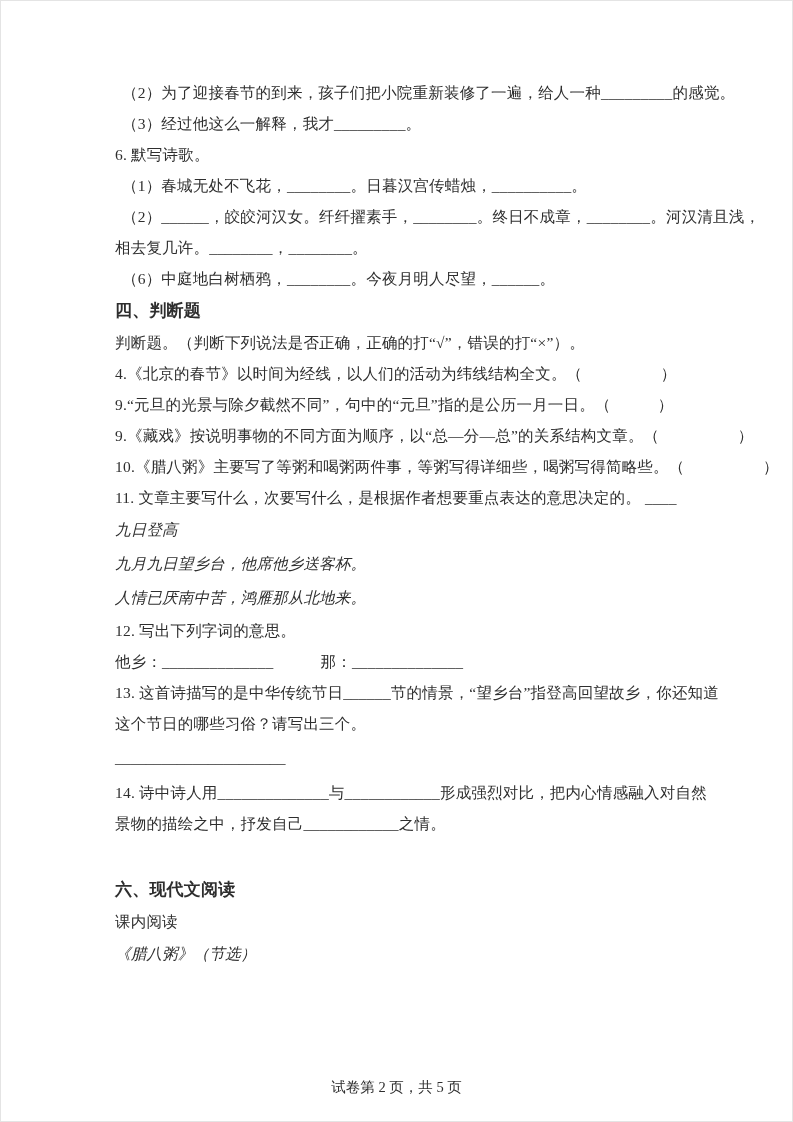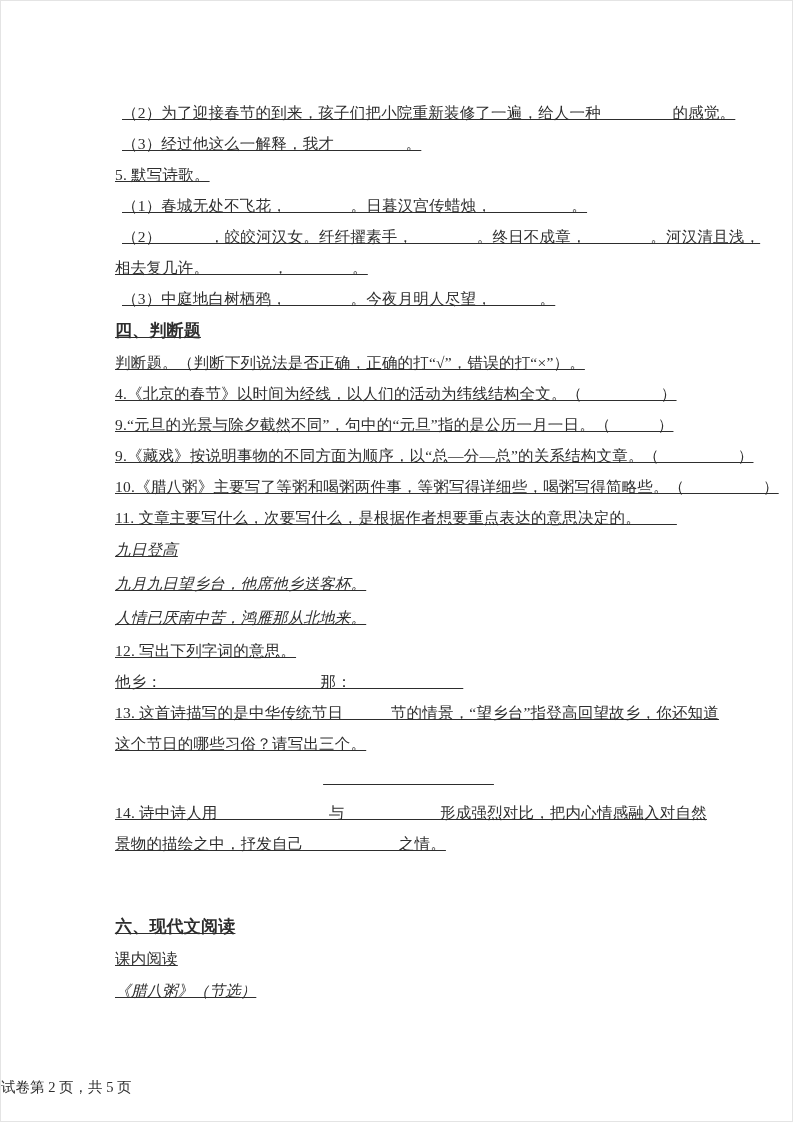--- a/index.html
+++ b/index.html
@@ -8,66 +8,65 @@
     width: 793px;
     height: 1122px;
     box-sizing: border-box;
     background: #ffffff;
     border: 1px solid #e4e4e4;
     font-family: "Liberation Serif", "DejaVu Serif", serif;
     color: #2e2e2e;
     overflow: hidden;
   }
   .content {
-    padding: 96px 90px 0 114px;
-    text-decoration: underline;
+    padding: 76px 90px 0 114px;
   }
   .line {
     font-size: 15.5px;
     line-height: 31px;
     white-space: nowrap;
     letter-spacing: 0.2px;
   }
   .line-heading {
     font-family: "Liberation Sans", "DejaVu Sans", sans-serif;
     font-weight: bold;
     font-size: 17px;
     line-height: 33px;
   }
   .line-kai {
     font-style: italic;
     line-height: 34px;
   }
   .line-answer {
     line-height: 38px;
     letter-spacing: 0;
-    text-align: center;
   }
   .indent { padding-left: 7px; }
-  .gap-before { margin-top: 51px; }
+  .gap-before { margin-top: 34px; }
   .footer {
     position: absolute;
     left: 0; right: 0;
     bottom: 24px;
+    text-align: center;
     font-size: 14.5px;
     color: #2e2e2e;
   }
 </style>
 </head>
 <body>
 
 <div class="page">
   <div class="content">
       <div class="line line-body indent">（2）为了迎接春节的到来，孩子们把小院重新装修了一遍，给人一种_________的感觉。</div>
       <div class="line line-body indent">（3）经过他这么一解释，我才_________。</div>
-      <div class="line line-body">5. 默写诗歌。</div>
+      <div class="line line-body">6. 默写诗歌。</div>
       <div class="line line-body indent">（1）春城无处不飞花，________。日暮汉宫传蜡烛，__________。</div>
       <div class="line line-body indent">（2）______，皎皎河汉女。纤纤擢素手，________。终日不成章，________。河汉清且浅，</div>
       <div class="line line-body">相去复几许。________，________。</div>
-      <div class="line line-body indent">（3）中庭地白树栖鸦，________。今夜月明人尽望，______。</div>
+      <div class="line line-body indent">（6）中庭地白树栖鸦，________。今夜月明人尽望，______。</div>
       <div class="line line-heading">四、判断题</div>
       <div class="line line-body">判断题。（判断下列说法是否正确，正确的打“√”，错误的打“×”）。</div>
       <div class="line line-body">4.《北京的春节》以时间为经线，以人们的活动为纬线结构全文。（　　　　　）</div>
       <div class="line line-body">9.“元旦的光景与除夕截然不同”，句中的“元旦”指的是公历一月一日。（　　　）</div>
       <div class="line line-body">9.《藏戏》按说明事物的不同方面为顺序，以“总—分—总”的关系结构文章。（　　　　　）</div>
       <div class="line line-body">10.《腊八粥》主要写了等粥和喝粥两件事，等粥写得详细些，喝粥写得简略些。（　　　　　）</div>
       <div class="line line-body">11. 文章主要写什么，次要写什么，是根据作者想要重点表达的意思决定的。 ____</div>
       <div class="line line-kai">九日登高</div>
       <div class="line line-kai">九月九日望乡台，他席他乡送客杯。</div>
       <div class="line line-kai">人情已厌南中苦，鸿雁那从北地来。</div>

